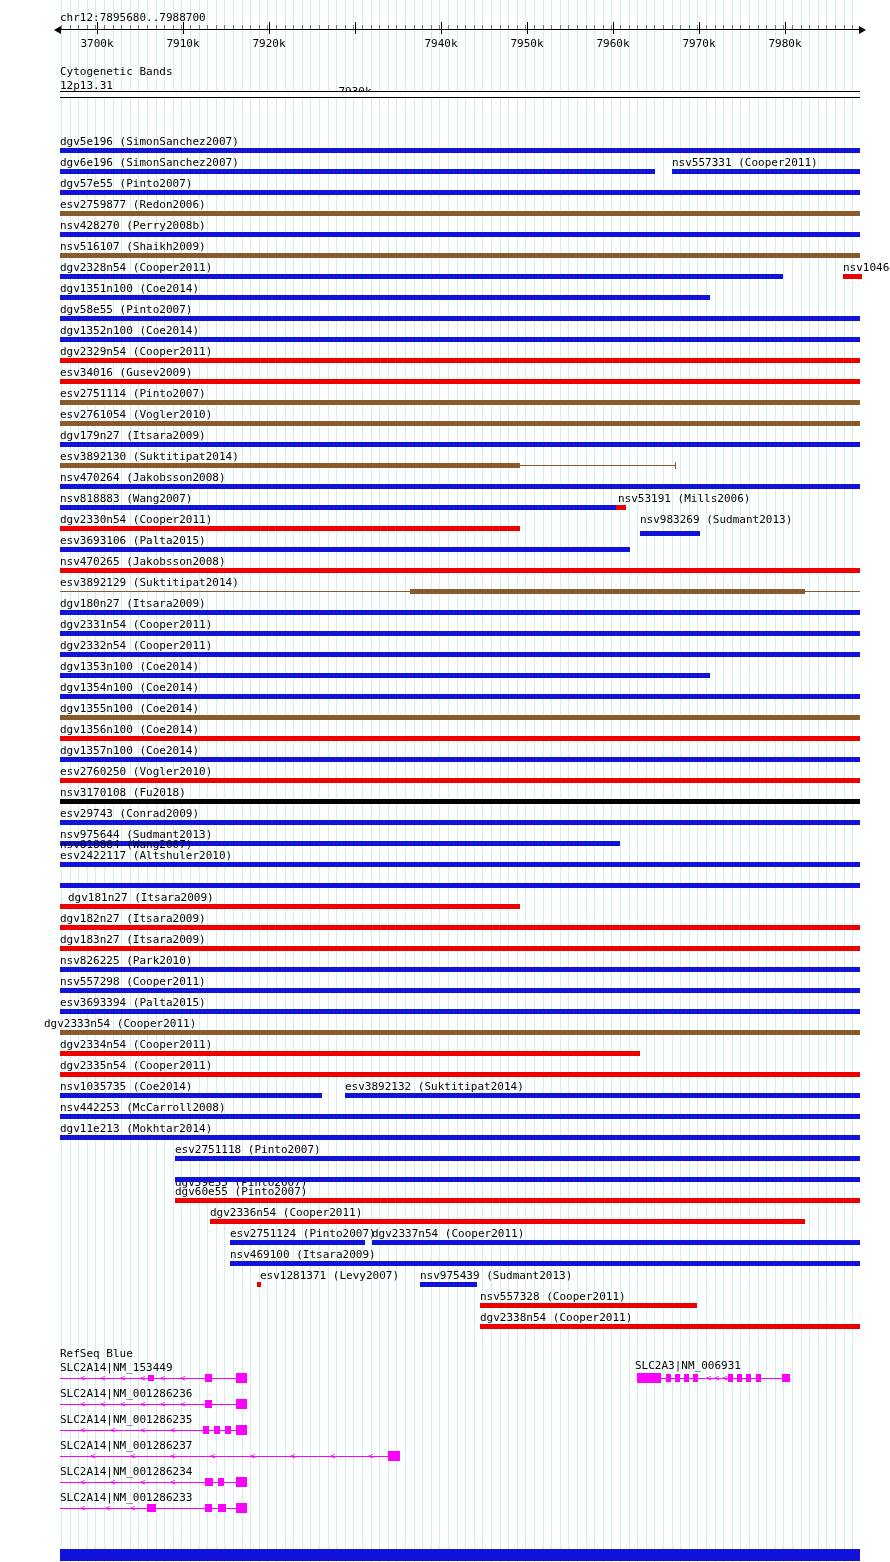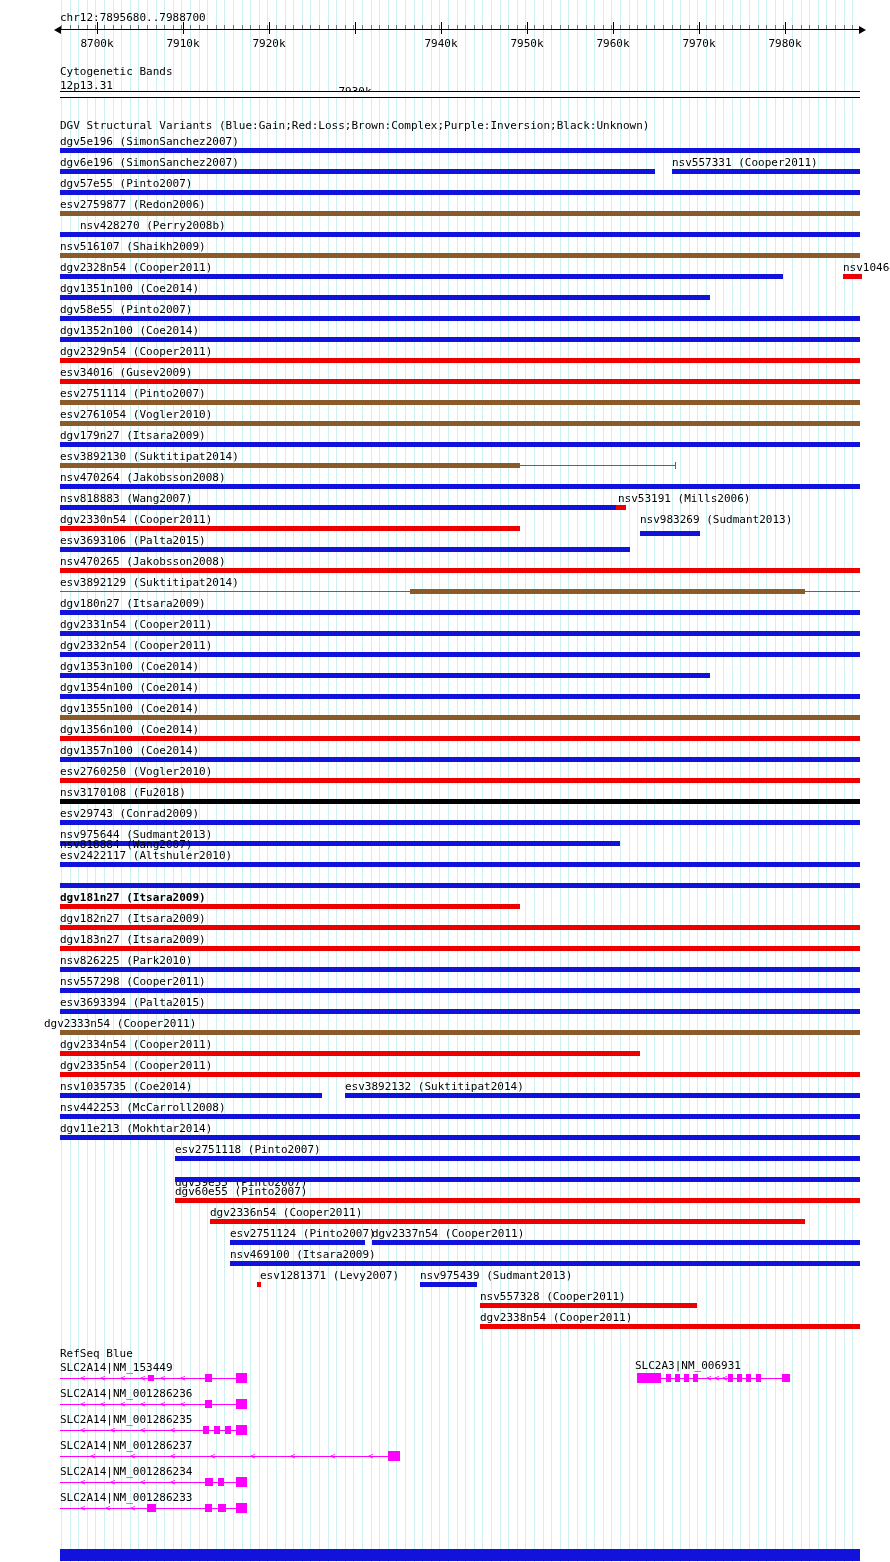--- a/index.html
+++ b/index.html
@@ -22,21 +22,21 @@
 
   <div id="gridlines" style="position: absolute; left: 61px; top: 0px; width: 799px; height: 1562px; background: repeating-linear-gradient(to right, rgb(205, 240, 240) 0px, rgb(205, 240, 240) 1px, transparent 1px, transparent 8.6px);"></div>
 
   <div class="lbl" style="left:60px;top:12px;">chr12:7895680..7988700</div>
   <div id="minorticks" style="position: absolute; left: 61px; top: 25px; width: 799px; height: 5px; background: repeating-linear-gradient(to right, rgb(119, 119, 119) 0px, rgb(119, 119, 119) 1px, transparent 1px, transparent 8.6px);"></div>
   <div class="hline" style="left:60px;top:29px;width:800px;background:#000;"></div>
   <div class="arrow" style="left:54px;top:26px;border-right:7px solid #000;border-top:4px solid transparent;border-bottom:4px solid transparent;"></div>
   <div class="arrow" style="left:859px;top:26px;border-left:7px solid #000;border-top:4px solid transparent;border-bottom:4px solid transparent;"></div>
   <div id="ruler-ticks">
       <div style="position: absolute; left: 97px; top: 22px; width: 1px; height: 12px; background: rgb(0, 0, 0);"></div>
-      <div class="tick-label" style="left: 72px; top: 37px;">8700k</div>
+      <div class="tick-label" style="left: 72px; top: 37px;">3700k</div>
       <div style="position: absolute; left: 183px; top: 22px; width: 1px; height: 12px; background: rgb(0, 0, 0);"></div>
       <div class="tick-label" style="left: 158px; top: 37px;">7910k</div>
       <div style="position: absolute; left: 269px; top: 22px; width: 1px; height: 12px; background: rgb(0, 0, 0);"></div>
       <div class="tick-label" style="left: 244px; top: 37px;">7920k</div>
       <div style="position: absolute; left: 355px; top: 22px; width: 1px; height: 12px; background: rgb(0, 0, 0);"></div>
       <div class="tick-label" style="left: 330px; top: 37px; margin-top: 48px;">7930k</div>
       <div style="position: absolute; left: 441px; top: 22px; width: 1px; height: 12px; background: rgb(0, 0, 0);"></div>
       <div class="tick-label" style="left: 416px; top: 37px;">7940k</div>
       <div style="position: absolute; left: 527px; top: 22px; width: 1px; height: 12px; background: rgb(0, 0, 0);"></div>
       <div class="tick-label" style="left: 502px; top: 37px;">7950k</div>
@@ -45,33 +45,32 @@
       <div style="position: absolute; left: 699px; top: 22px; width: 1px; height: 12px; background: rgb(0, 0, 0);"></div>
       <div class="tick-label" style="left: 674px; top: 37px;">7970k</div>
       <div style="position: absolute; left: 785px; top: 22px; width: 1px; height: 12px; background: rgb(0, 0, 0);"></div>
       <div class="tick-label" style="left: 760px; top: 37px;">7980k</div>
     </div>
 
   <div class="lbl bold" style="left:60px;top:66px;">Cytogenetic Bands</div>
   <div class="lbl" style="left:60px;top:80px;">12p13.31</div>
   <div style="position:absolute;left:60px;top:91px;width:800px;height:5px;border-top:1px solid #000;border-bottom:1px solid #000;background:#fff;"></div>
 
-  <div class="lbl bold" style="left:60px;top:120px;">DGV Structural Variants (Blue:Gain;Red:Loss;Brown:Complex;Purple:Inversion;Black:Unknown)</div>
   <div id="dgv-rows">
       <div class="lbl" style="left: 60px; top: 136px;">dgv5e196 (SimonSanchez2007)</div>
       <div class="bar" style="left: 60px; top: 148px; width: 800px; background: rgb(18, 18, 221);"></div>
       <div class="lbl" style="left: 60px; top: 157px;">dgv6e196 (SimonSanchez2007)</div>
       <div class="bar" style="left: 60px; top: 169px; width: 595px; background: rgb(18, 18, 221);"></div>
       <div class="lbl" style="left: 672px; top: 157px;">nsv557331 (Cooper2011)</div>
       <div class="bar" style="left: 672px; top: 169px; width: 188px; background: rgb(18, 18, 221);"></div>
       <div class="lbl" style="left: 60px; top: 178px;">dgv57e55 (Pinto2007)</div>
       <div class="bar" style="left: 60px; top: 190px; width: 800px; background: rgb(18, 18, 221);"></div>
       <div class="lbl" style="left: 60px; top: 199px;">esv2759877 (Redon2006)</div>
       <div class="bar" style="left: 60px; top: 211px; width: 800px; background: rgb(138, 90, 43);"></div>
-      <div class="lbl" style="left: 60px; top: 220px; margin-left: 20px;">nsv428270 (Perry2008b)</div>
+      <div class="lbl" style="left: 60px; top: 220px;">nsv428270 (Perry2008b)</div>
       <div class="bar" style="left: 60px; top: 232px; width: 800px; background: rgb(18, 18, 221);"></div>
       <div class="lbl" style="left: 60px; top: 241px;">nsv516107 (Shaikh2009)</div>
       <div class="bar" style="left: 60px; top: 253px; width: 800px; background: rgb(138, 90, 43);"></div>
       <div class="lbl" style="left: 60px; top: 262px;">dgv2328n54 (Cooper2011)</div>
       <div class="bar" style="left: 60px; top: 274px; width: 723px; background: rgb(18, 18, 221);"></div>
       <div class="lbl" style="left: 843px; top: 262px;">nsv10464</div>
       <div class="bar" style="left: 843px; top: 274px; width: 19px; background: rgb(238, 0, 0);"></div>
       <div class="lbl" style="left: 60px; top: 283px;">dgv1351n100 (Coe2014)</div>
       <div class="bar" style="left: 60px; top: 295px; width: 650px; background: rgb(18, 18, 221);"></div>
       <div class="lbl" style="left: 60px; top: 304px;">dgv58e55 (Pinto2007)</div>
@@ -131,21 +130,21 @@
       <div class="lbl" style="left: 60px; top: 787px;">nsv3170108 (Fu2018)</div>
       <div class="bar" style="left: 60px; top: 799px; width: 800px; background: rgb(0, 0, 0);"></div>
       <div class="lbl" style="left: 60px; top: 808px;">esv29743 (Conrad2009)</div>
       <div class="bar" style="left: 60px; top: 820px; width: 800px; background: rgb(18, 18, 221);"></div>
       <div class="lbl" style="left: 60px; top: 829px;">nsv975644 (Sudmant2013)</div>
       <div class="bar" style="left: 60px; top: 841px; width: 560px; background: rgb(18, 18, 221);"></div>
       <div class="lbl" style="left: 60px; top: 850px;">esv2422117 (Altshuler2010)</div>
       <div class="bar" style="left: 60px; top: 862px; width: 800px; background: rgb(18, 18, 221);"></div>
       <div class="lbl" style="left: 60px; top: 839px;">nsv818884 (Wang2007)</div>
       <div class="bar" style="left: 60px; top: 883px; width: 800px; background: rgb(18, 18, 221);"></div>
-      <div class="lbl" style="left: 60px; top: 892px; font-weight: bold;">dgv181n27 (Itsara2009)</div>
+      <div class="lbl" style="left: 68px; top: 892px;">dgv181n27 (Itsara2009)</div>
       <div class="bar" style="left: 60px; top: 904px; width: 460px; background: rgb(238, 0, 0);"></div>
       <div class="lbl" style="left: 60px; top: 913px;">dgv182n27 (Itsara2009)</div>
       <div class="bar" style="left: 60px; top: 925px; width: 800px; background: rgb(238, 0, 0);"></div>
       <div class="lbl" style="left: 60px; top: 934px;">dgv183n27 (Itsara2009)</div>
       <div class="bar" style="left: 60px; top: 946px; width: 800px; background: rgb(238, 0, 0);"></div>
       <div class="lbl" style="left: 60px; top: 955px;">nsv826225 (Park2010)</div>
       <div class="bar" style="left: 60px; top: 967px; width: 800px; background: rgb(18, 18, 221);"></div>
       <div class="lbl" style="left: 60px; top: 976px;">nsv557298 (Cooper2011)</div>
       <div class="bar" style="left: 60px; top: 988px; width: 800px; background: rgb(18, 18, 221);"></div>
       <div class="lbl" style="left: 60px; top: 997px;">esv3693394 (Palta2015)</div>

